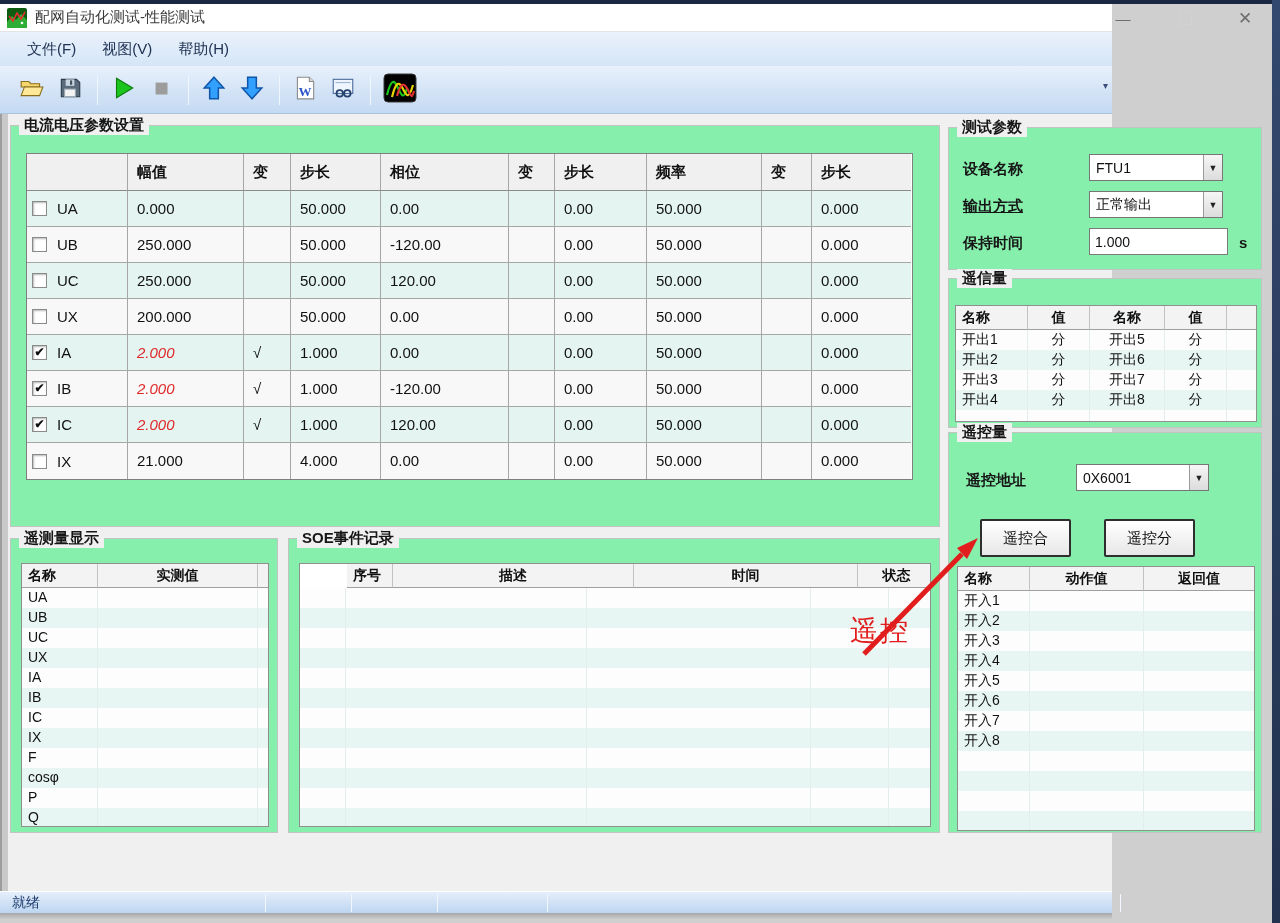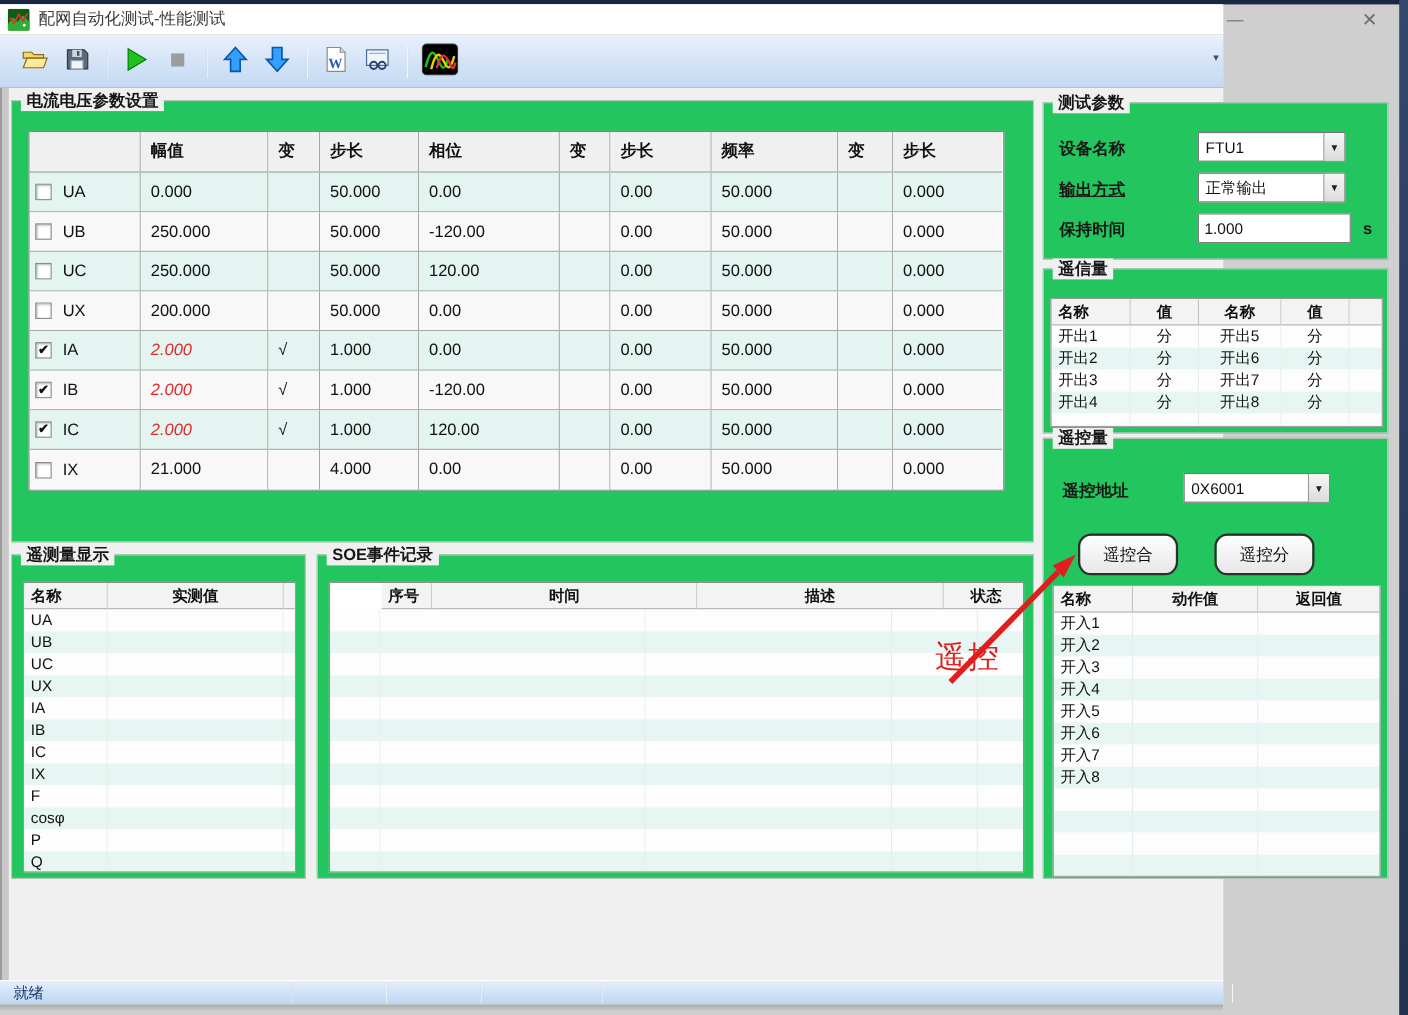--- a/index.html
+++ b/index.html
@@ -40,21 +40,21 @@
   .tbtn.wide { width:44px; }
   .tsep { width:1px; height:30px; background:#9fb6d2; border-right:1px solid #f0f6fd;
           margin:0 7px; }
   .toolbar-overflow { position:absolute; right:4px; top:14px; font-size:10px; color:#3a5larger; color:#39517a; }
 
   
   .client { flex:1; position:relative; background:#f0f0f0; }
   .client-left-edge { position:absolute; left:0; top:0; width:8px; height:100%;
         background:linear-gradient(90deg,#9d9d9d 0 2px,#c9c9c9 2px 100%); }
 
-  .group { position:absolute; border:1px solid #c3c3c3; background:#22c55e;padding-left:44px; }
+  .group { position:absolute; border:1px solid #c3c3c3; background:#86efac;padding-left:44px; }
   .gtitle { position:absolute; top:-10px; left:8px; background:#f0f0f0; padding:0 5px;
             font-size:15px; font-weight:bold; color:#161616; white-space:nowrap; }
 
   
   .ptable { position:absolute; left:15px; top:27px; width:887px; border:1px solid #7f7f7f;
             background:#fff; }
   .prow { display:grid; grid-template-columns:101px 116px 47px 90px 128px 46px 92px 115px 50px 99px; }
   .prow.phead .pcell { height:37px; line-height:36px; background:#f0f0f0;
             border-bottom:1px solid #8a8a8a; font-weight:bold; }
   .pcell { height:36px; line-height:35px; font-size:15px; color:#111;
@@ -96,21 +96,21 @@
   .combo { position:absolute; height:27px; background:#fff; border:1px solid #767676;
            display:flex; align-items:center; }
   .combo-text { flex:1; font-size:14px; padding-left:6px; color:#111; }
   .combo-btn { width:19px; height:100%; background:linear-gradient(180deg,#f6f6f6,#dcdcdc);
                border-left:1px solid #9a9a9a; display:flex; align-items:center;
                justify-content:center; font-size:9px; color:#222; }
   .finput { position:absolute; height:27px; border:1px solid #7b7b7b; background:#fff;
             font-size:14px; padding:0 5px; font-family:"Liberation Sans",sans-serif; color:#111; }
   .funit { position:absolute; font-size:15px; font-weight:bold; color:#161616; }
 
-  .rbtn { position:absolute; width:91px; height:38px; border:2px solid #2e2e2e; border-radius:12px;
+  .rbtn { position:absolute; width:91px; height:38px; border:2px solid #2e2e2e; border-radius:2px;
           background:linear-gradient(180deg,#ffffff,#e7e7e7); font-size:15px; color:#0c0c0c;
           font-family:"Liberation Sans",sans-serif; }
 
   
   .anno-svg { position:absolute; left:0; top:0; width:100%; height:100%;
               pointer-events:none; z-index:9; }
   .anno-text { position:absolute; left:850px; top:498px; font-size:28px; color:#e11d1d;
                z-index:10; letter-spacing:2px; }
 
   
@@ -138,20 +138,25 @@
         <circle cx="15" cy="15" r="1.3" fill="#ffffff"></circle>
       </svg>
       <span class="title-text">配网自动化测试-性能测试</span>
       <div class="winctl ctl-min">—</div>
       <div class="winctl ctl-max">
           <div class="box"></div>
         </div>
       <div class="winctl ctl-close">✕</div>
     </div>
 
+    <div class="menubar" id="menubar">
+        <div class="menu-item">文件(F)</div>
+        <div class="menu-item">视图(V)</div>
+        <div class="menu-item">帮助(H)</div>
+      </div>
 
     <div class="toolbar" id="toolbar">
         <button class="tbtn">
           <span><svg width="26" height="26" viewBox="0 0 24 24">
               <path d="M2 6 h7 l2 2 h8 v3 H2 Z" fill="#f5d76e" stroke="#8a6d1a"></path>
               <path d="M2 19 L5 11 H22 L19 19 Z" fill="#ffe89a" stroke="#8a6d1a"></path>
             </svg></span>
         </button>
         <button class="tbtn">
           <span><svg width="26" height="26" viewBox="0 0 24 24">
@@ -422,22 +427,22 @@
               <div class="scell center"></div>
             </div>
           </div>
       </div>
 
       <div class="group" style="left:288px; top:424px; width:652px; height:295px;">
         <div class="gtitle">SOE事件记录</div>
         <div class="stable" id="soe-table" style="left:10px; top:24px; width:632px; height:264px;">
             <div class="srow shead" style="grid-template-columns: 46px 241px 224px 78px 1fr; margin-left: 47px;">
               <div class="scell left">序号</div>
+              <div class="scell center">描述</div>
               <div class="scell center">时间</div>
-              <div class="scell center">描述</div>
               <div class="scell center">状态</div>
               <div class="scell center"></div>
             </div>
             <div class="srow plain" style="grid-template-columns: 46px 241px 224px 78px 1fr;">
               <div class="scell"></div>
               <div class="scell"></div>
               <div class="scell"></div>
               <div class="scell"></div>
               <div class="scell"></div>
             </div>

